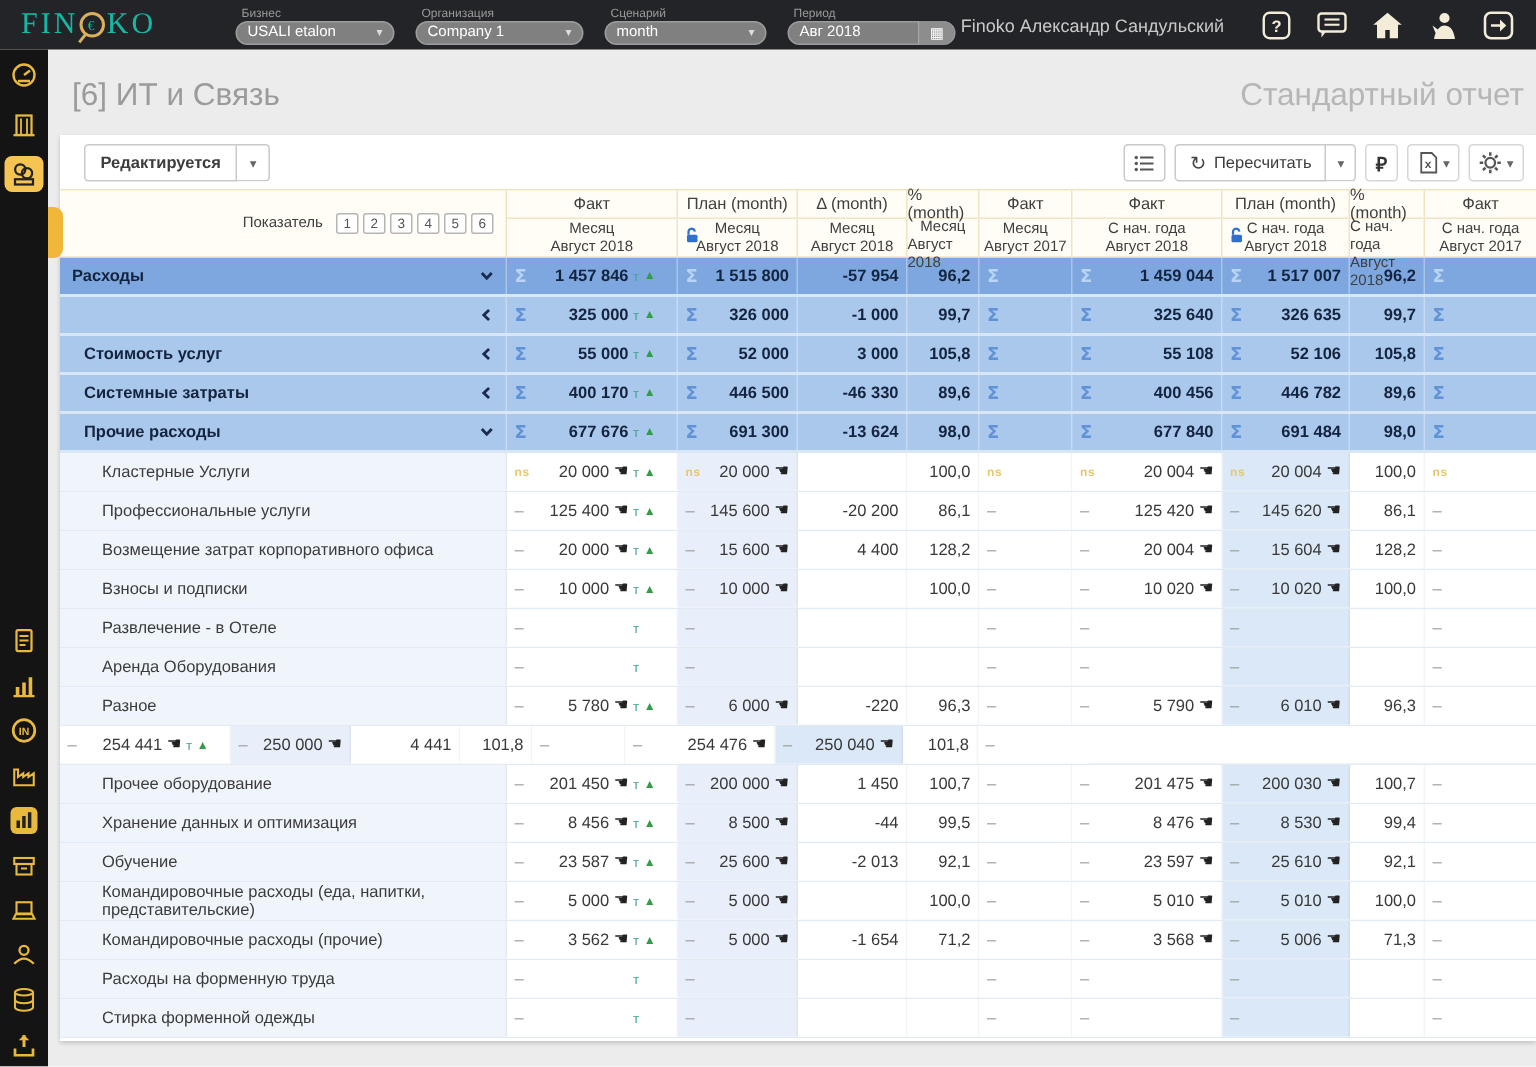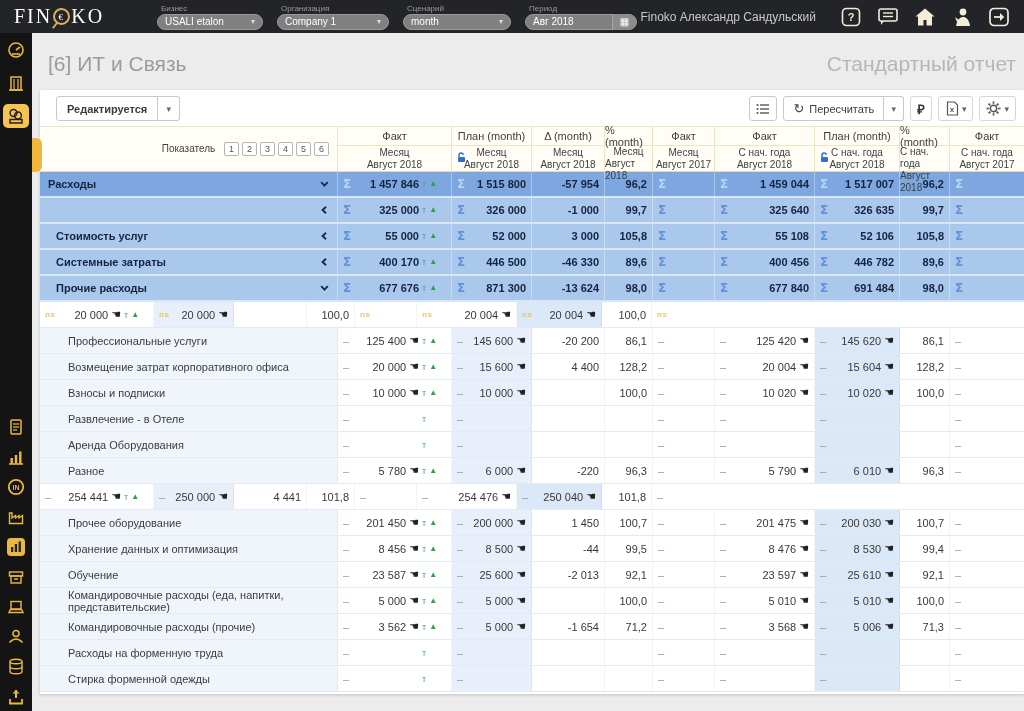--- a/index.html
+++ b/index.html
@@ -1,21 +1,21 @@
 <!DOCTYPE html>
 <html><head>
 <meta charset="utf-8">
 <style>
   * { margin:0; padding:0; box-sizing:border-box; }
   html,body { width:1024px; height:711px; overflow:hidden; }
   body { position:relative; background:#ececec; font-family:"Liberation Sans", sans-serif; }
 
   
   .topbar { position:absolute; left:0; top:0; width:1024px; height:33px; background:#232428; display:flex; align-items:center; z-index:10; }
-  .logo { margin-left:14px; width:115px; font-family:"Liberation Serif", serif; font-size:20px; color:#ffffff; letter-spacing:2px; display:flex; align-items:center; }
+  .logo { margin-left:14px; width:115px; font-family:"Liberation Serif", serif; font-size:20px; color:#14b8a6; letter-spacing:2px; display:flex; align-items:center; }
   .logo-o { position:relative; width:17px; height:17px; border:2px solid #d9b05c; border-radius:50%; display:inline-flex; align-items:center; justify-content:center; font-size:9px; margin:0 1px; }
   .logo-o::after { content:''; position:absolute; width:2px; height:7px; background:#d9b05c; bottom:-6px; left:-1px; transform:rotate(38deg); }
   .filters { display:flex; margin-left:28px; gap:14px; }
   .filter { display:flex; flex-direction:column; }
   .filter-label { font-size:8px; color:#9a9a9a; margin-bottom:1px; padding-left:4px; }
   .filter-select { display:flex; align-items:center; justify-content:space-between; height:16px; background:#808080; border:1px solid #9c9c9c; border-radius:9px; color:#fff; font-size:10px; padding:0 7px; }
   .filter-select .cal-btn { margin:-1px -7px -1px 5px; width:24px; height:16px; background:#8d8d8d; border-left:1px solid #a5a5a5; border-radius:0 9px 9px 0; display:flex; align-items:center; justify-content:center; font-size:10px; color:#fff; }
   .w1{width:106px;} .w2{width:112px;} .w3{width:108px;} .w4{width:112px;}
   .user-name { margin-left:auto; font-size:12px; color:#c9c9c9; }
   .top-icons { display:flex; align-items:center; gap:11px; margin:0 12px 0 22px; }
@@ -635,21 +635,21 @@
           <div class="cell" style="width: 114px;">
             <span class="ind sigma">Σ</span>
             <span class="val">677 676</span>
             <span class="fixzone">
               <span class="t-glyph">т</span>
               <span class="up-glyph">▲</span>
             </span>
           </div>
           <div class="cell col-planm" style="width: 80px;">
             <span class="ind sigma">Σ</span>
-            <span class="val">871 300</span>
+            <span class="val">691 300</span>
           </div>
           <div class="cell" style="width: 73px;">
             <span class="val">-13 624</span>
           </div>
           <div class="cell" style="width: 48px;">
             <span class="val">98,0</span>
           </div>
           <div class="cell" style="width: 62px;">
             <span class="ind sigma">Σ</span>
           </div>
@@ -662,20 +662,23 @@
             <span class="val">691 484</span>
           </div>
           <div class="cell" style="width: 50px;">
             <span class="val">98,0</span>
           </div>
           <div class="cell" style="width: 74px;">
             <span class="ind sigma">Σ</span>
           </div>
         </div>
         <div class="row row-detail">
+          <div class="cell name-cell" style="width: 298px;">
+            <span style="padding-left:28px">Кластерные Услуги</span>
+          </div>
           <div class="cell" style="width: 114px;">
             <span class="ind ns">ns</span>
             <span class="val">20 000</span>
             <span class="hand">☚</span>
             <span class="fixzone">
               <span class="t-glyph">т</span>
               <span class="up-glyph">▲</span>
             </span>
           </div>
           <div class="cell col-planm" style="width: 80px;">

